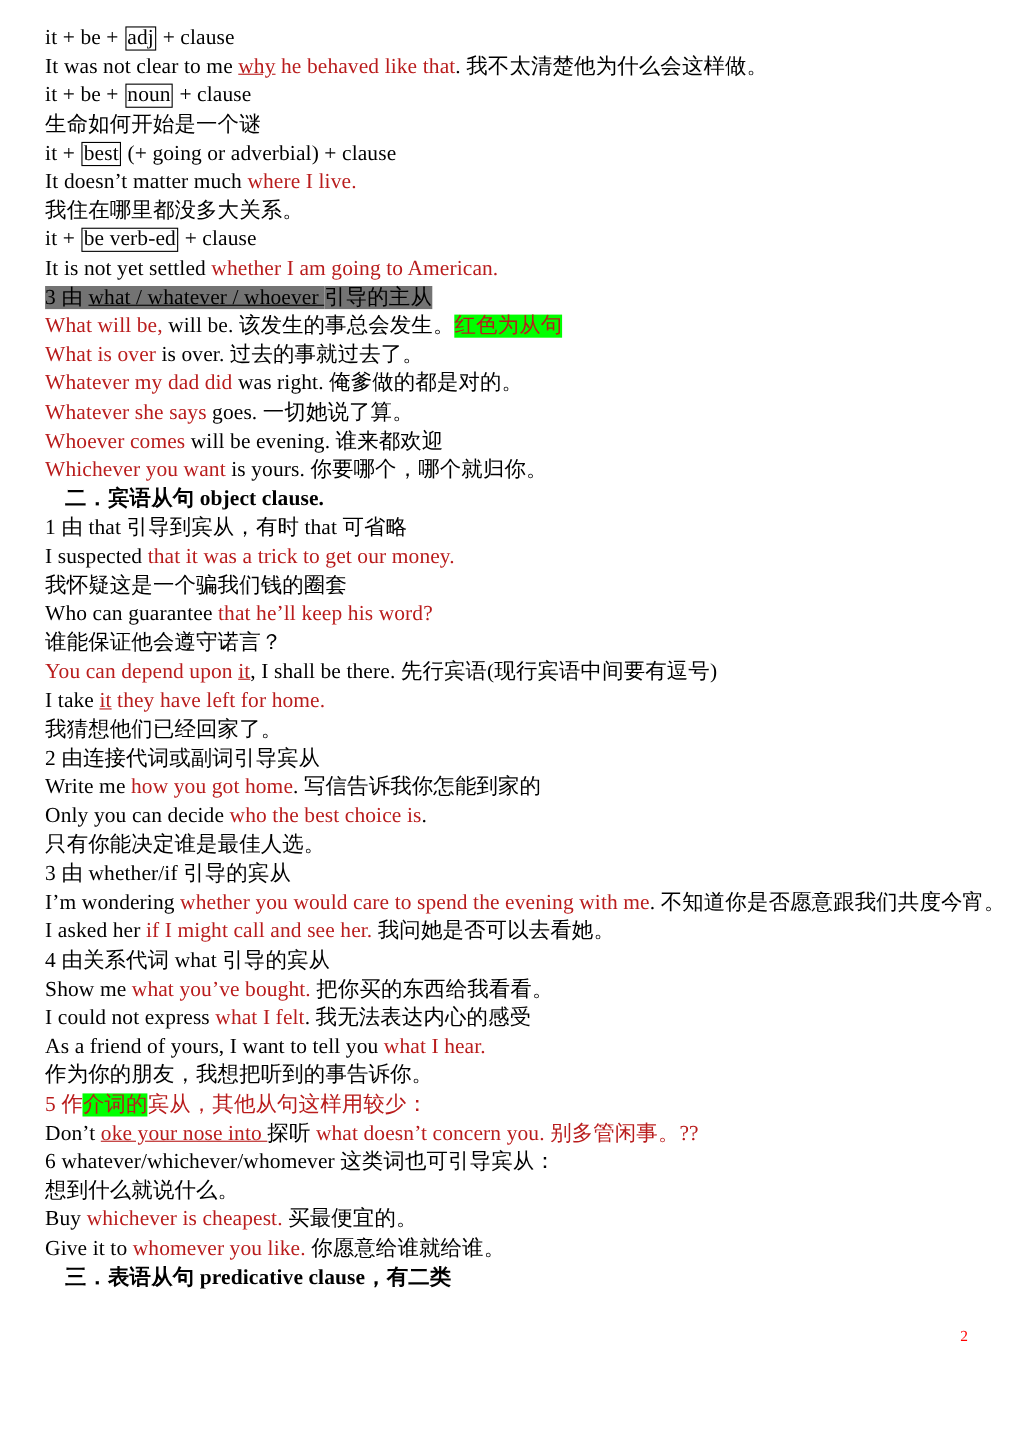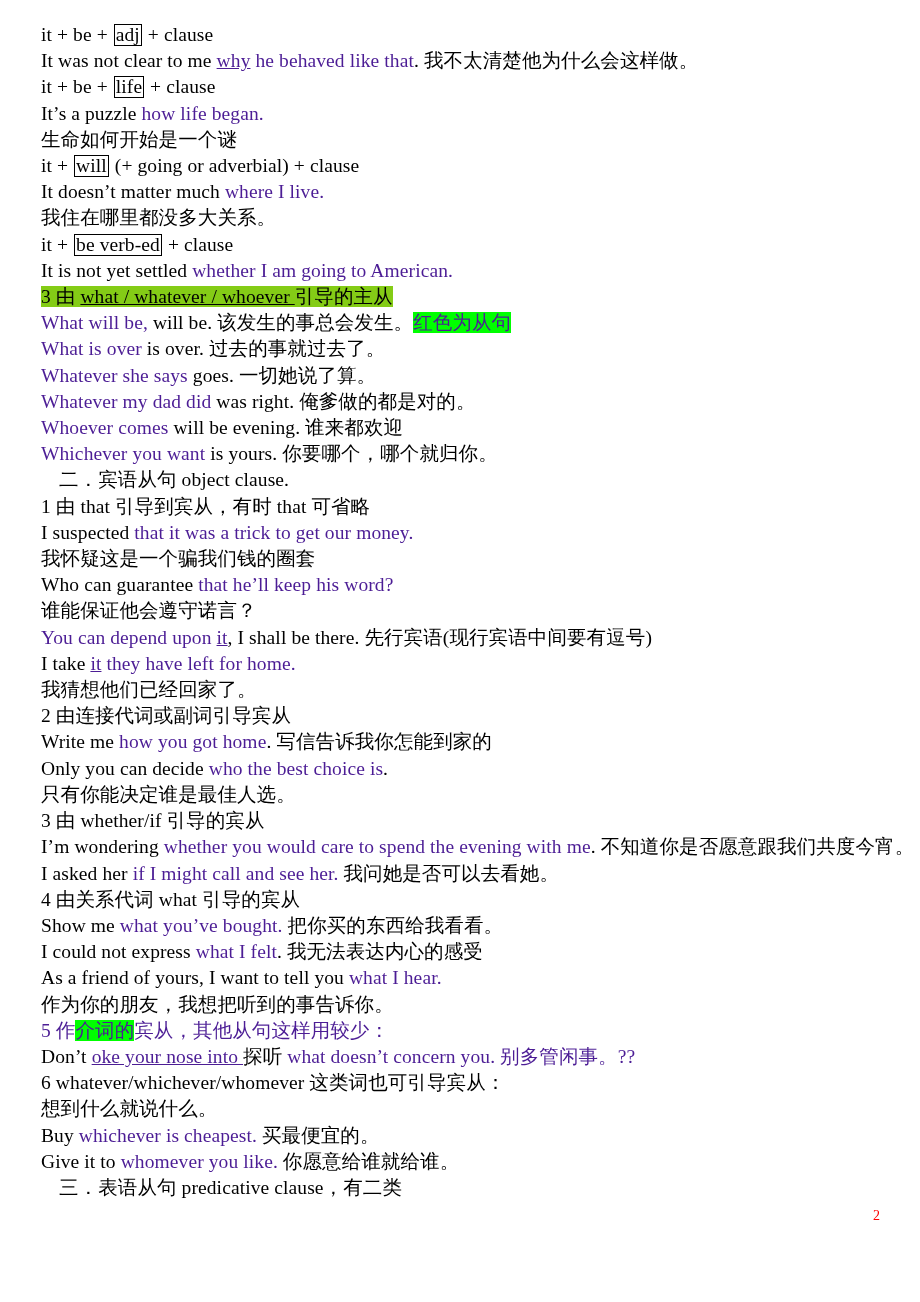--- a/index.html
+++ b/index.html
@@ -26,25 +26,25 @@
     left: 41px;
     top: 22px;
     width: 850px;
   }
   .line {
     font-size: 19.5px;
     line-height: 26.2px;
     white-space: nowrap;
     letter-spacing: 0.1px;
   }
-  .red   { color: #4c1d95; }
+  .red   { color: #b91c1c; }
   .black { color: #000000; }
   .u     { text-decoration: underline; }
-  .bold  { font-weight: normal; text-align: right; }
-  .hl-cyan  { background: #84cc16; }
+  .bold  { font-weight: bold; text-align: right; }
+  .hl-cyan  { background: #737373; }
   .hl-green { background: #00ff00; }
   .boxed {
     border: 1px solid #000000;
     padding: 0 1px 0 1px;
     margin: 0 1px;
     display: inline-block;
     line-height: 20px;
   }
   .indent-hd { padding-left: 18px; }
   .pagenum {
@@ -56,33 +56,32 @@
     font-family: "Liberation Serif", "DejaVu Serif", serif;
   }
 </style>
 </head>
 <body>
 
 <div id="page">
   <div class="doc-body" id="doc-body">
       <div class="line"><span class="black">it + be + </span><span class="black boxed">adj</span><span class="black"> + clause</span></div>
       <div class="line"><span class="black">It was not clear to me</span><span class="black">   </span><span class="red u">why</span><span class="red"> he behaved like that</span><span class="black">. 我不太清楚他为什么会这样做。</span></div>
-      <div class="line"><span class="black">it + be + </span><span class="black boxed">life</span><span class="black"> + clause</span></div>
-      <div class="line"><span class="black">It’s a puzzle</span><span class="black">    </span><span class="red">how life began.</span></div>
+      <div class="line"><span class="black">it + be + </span><span class="black boxed">noun</span><span class="black"> + clause</span></div>
       <div class="line"><span class="black">生命如何开始是一个谜</span></div>
-      <div class="line"><span class="black">it + </span><span class="black boxed">will</span><span class="black"> (+ going or adverbial) + clause</span></div>
+      <div class="line"><span class="black">it + </span><span class="black boxed">best</span><span class="black"> (+ going or adverbial) + clause</span></div>
       <div class="line"><span class="black">It doesn’t matter much</span><span class="black">    </span><span class="red">where I live.</span></div>
       <div class="line"><span class="black">我住在哪里都没多大关系。</span></div>
       <div class="line"><span class="black">it + </span><span class="black boxed">be verb-ed</span><span class="black"> + clause</span></div>
       <div class="line"><span class="black">It is not yet settled</span><span class="black">    </span><span class="red">whether I am going to American.</span></div>
       <div class="line"><span class="black hl-cyan">3 由 </span><span class="black u hl-cyan">what / whatever / whoever </span><span class="black hl-cyan">引导的主从</span></div>
       <div class="line"><span class="red">What will be,</span><span class="black">   </span><span class="black">will be.</span><span class="black">  该发生的事总会发生。</span><span class="red hl-green">红色为从句</span></div>
       <div class="line"><span class="red">What is over</span><span class="black">   </span><span class="black">is over.</span><span class="black">   过去的事就过去了。</span></div>
+      <div class="line"><span class="red">Whatever my dad did</span><span class="black">   </span><span class="black">was right.</span><span class="black">  俺爹做的都是对的。</span></div>
       <div class="line"><span class="red">Whatever she says</span><span class="black">   </span><span class="black">goes.</span><span class="black">  一切她说了算。</span></div>
-      <div class="line"><span class="red">Whatever my dad did</span><span class="black">   </span><span class="black">was right.</span><span class="black">  俺爹做的都是对的。</span></div>
       <div class="line"><span class="red">Whoever comes</span><span class="black"> will be evening.</span><span class="black">  谁来都欢迎</span></div>
       <div class="line"><span class="red">Whichever you want</span><span class="black"> is yours.</span><span class="black">  你要哪个，哪个就归你。</span></div>
       <div class="line indent-hd"><span class="black bold">二．宾语从句 object clause.</span></div>
       <div class="line"><span class="black">1 由 that 引导到宾从，有时 that 可省略</span></div>
       <div class="line"><span class="black">I suspected </span><span class="red">that it was a trick to get our money.</span></div>
       <div class="line"><span class="black">我怀疑这是一个骗我们钱的圈套</span></div>
       <div class="line"><span class="black">Who can guarantee </span><span class="red">that he’ll keep his word?</span></div>
       <div class="line"><span class="black">谁能保证他会遵守诺言？</span></div>
       <div class="line"><span class="red">You can depend upon </span><span class="red u">it</span><span class="black">, I shall be there.</span><span class="black">  先行宾语(现行宾语中间要有逗号)</span></div>
       <div class="line"><span class="black">I take </span><span class="red u">it</span><span class="red"> they have left for home.</span></div>

